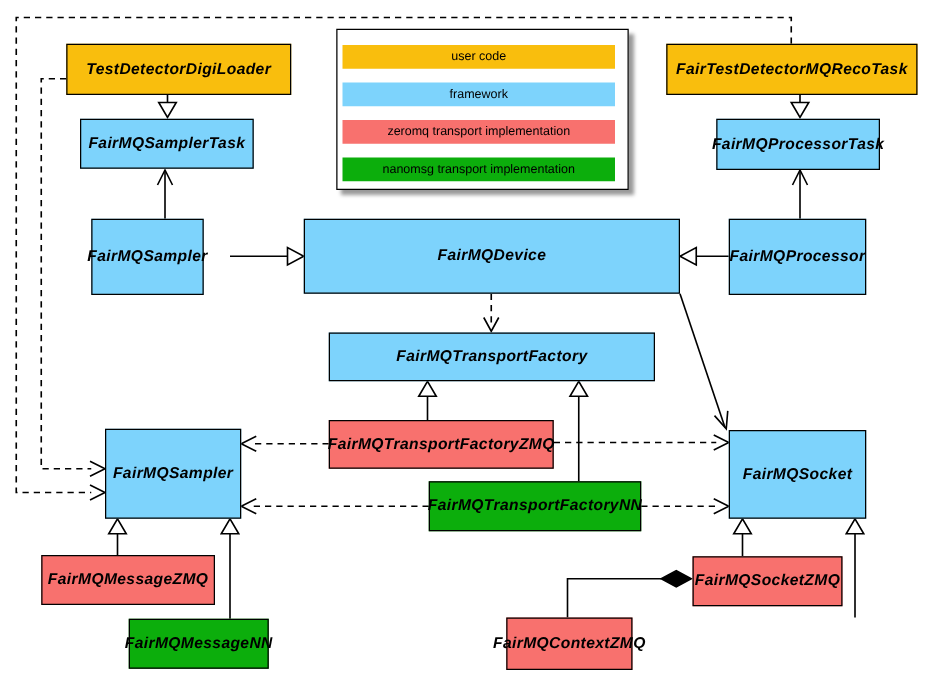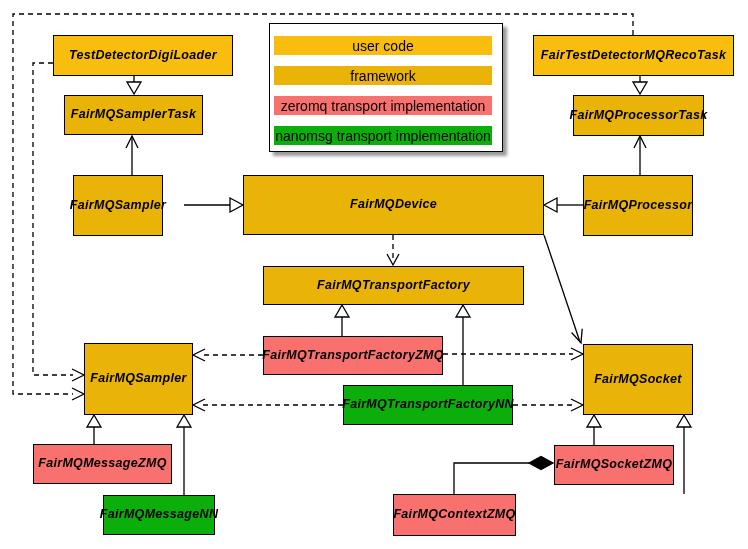--- a/index.html
+++ b/index.html
@@ -11,32 +11,32 @@
   .node{
     position:absolute;z-index:2;box-sizing:border-box;
     display:flex;align-items:center;justify-content:center;
     border:1.5px solid #000;font-weight:bold;font-size:12.5px;
     letter-spacing:.3px;color:#000;text-align:center;line-height:1.1;
     white-space:nowrap;
     font-style:italic;
   }
   .abstract{font-style:italic}
   .c-yellow{background:#F9BE0D}
-  .c-blue{background:#eab308}
+  .c-blue{background:#7dd3fc}
   .c-red{background:#F8716E}
   .c-green{background:#0CAE0C}
   .legend{
     position:absolute;z-index:2;left:269px;top:23px;width:234px;height:129px;
     box-sizing:border-box;background:#fff;border:1.5px solid #000;
     box-shadow:4px 4px 3px rgba(0,0,0,.4);
     display:flex;flex-direction:column;gap:11px;padding:12px 10px 0 4px;
   }
   .legend-bar{
     height:19px;flex:0 0 19px;display:flex;align-items:center;justify-content:center;
-    font-size:14px;color:#000;
+    font-size:10px;color:#000;
   }
 </style>
 </head>
 <body>
 
 <div class="stage">
 
   <svg class="wires" width="748" height="549" viewBox="0 0 748 549">
     <g stroke="#000" stroke-width="1.3" fill="none">
 
@@ -130,18 +130,18 @@
   <div class="node c-green" style="left:343px;top:385px;width:170px;height:40px">FairMQTransportFactoryNN</div>
 
   <div class="node c-blue abstract" style="left:84px;top:343px;width:109px;height:72px">FairMQSampler</div>
 
   <div class="node c-blue abstract" style="left:583px;top:344px;width:110px;height:71px">FairMQSocket</div>
 
   <div class="node c-red" style="left:33px;top:444px;width:139px;height:40px">FairMQMessageZMQ</div>
 
   <div class="node c-green" style="left:103px;top:495px;width:112px;height:40px">FairMQMessageNN</div>
 
-  <div class="node c-red" style="left:393px;top:494px;width:123px;height:42px">FairMQContextZMQ</div>
+  <div class="node c-red" style="left:405px;top:494px;width:101px;height:42px">FairMQContextZMQ</div>
 
   <div class="node c-red" style="left:554px;top:445px;width:120px;height:40px">FairMQSocketZMQ</div>
 
 
 </div>
 
 </body></html>

